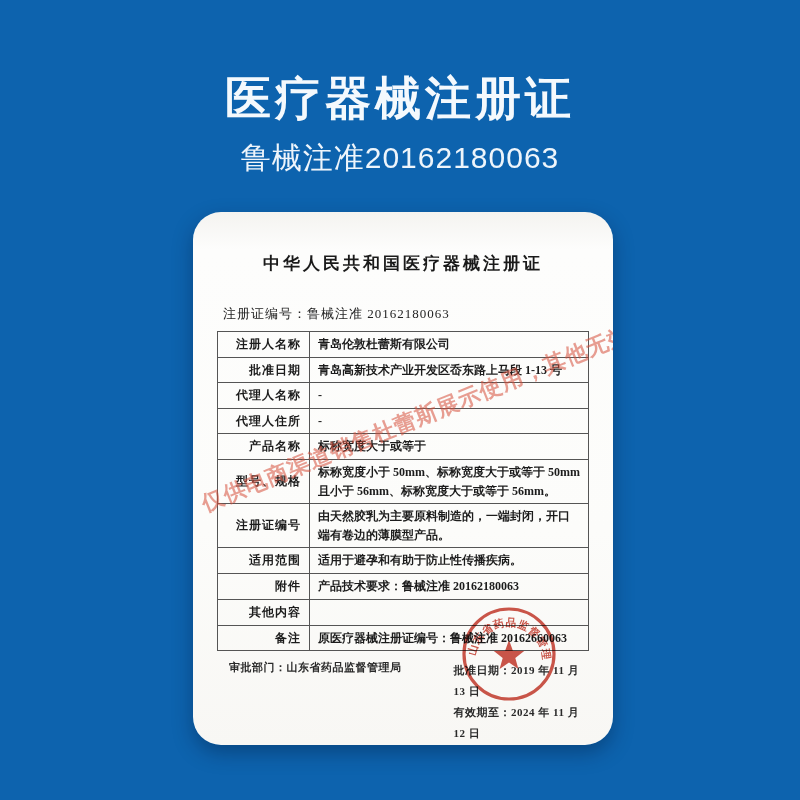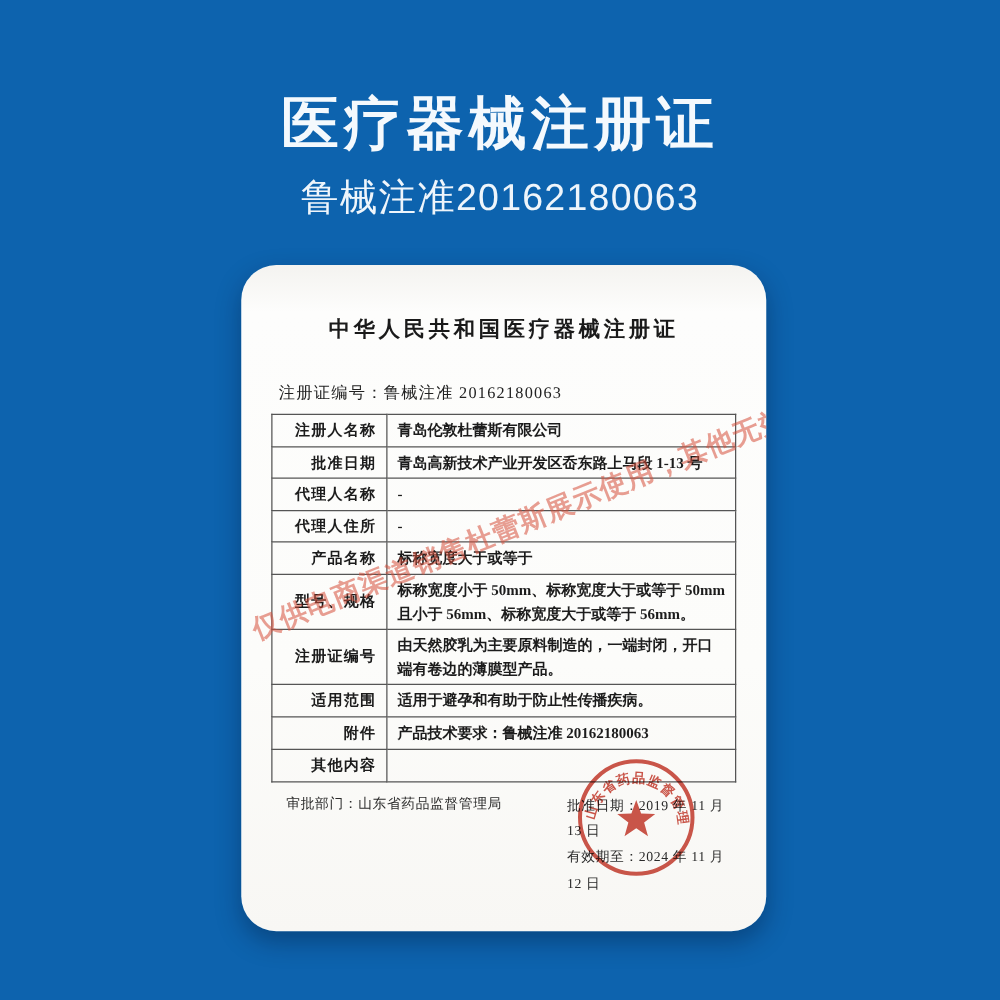--- a/index.html
+++ b/index.html
@@ -53,21 +53,21 @@
     vertical-align:middle; overflow:hidden;
   }
   td.lbl{
     width:92px; text-align:right; font-weight:700; letter-spacing:1px;
     padding:3px 2px;
   }
   td.val{ font-weight:600;margin-top:16px; }
   tr.row-empty td{ height:26px; }
 
   .cert-footer{
-    display:flex; margin-top:9px; font-size:11px; font-weight:400;
+    display:flex; margin-top:9px; font-size:11px; font-weight:700;
     color:#2a2a2a; letter-spacing:.5px;
   }
   .dept-line{ margin-left:12px; white-space:nowrap; }
   .date-block{ margin-left:52px; line-height:1.9; }
 
   .watermark{
     position:absolute; left:10px; top:278px;
     transform:rotate(-22deg); transform-origin:left center;
     white-space:nowrap;
     font-size:22px; font-weight:700; letter-spacing:1px;
@@ -132,20 +132,24 @@
           <td class="val">适用于避孕和有助于防止性传播疾病。</td>
         </tr>
         <tr>
           <td class="lbl">附件</td>
           <td class="val">产品技术要求：鲁械注准 20162180063</td>
         </tr>
         <tr class="row-empty">
           <td class="lbl">其他内容</td>
           <td class="val"></td>
         </tr>
+        <tr>
+          <td class="lbl">备注</td>
+          <td class="val">原医疗器械注册证编号：鲁械注准 20162660063</td>
+        </tr>
       </tbody>
     </table>
 
     <div class="cert-footer">
       <div class="dept-line">
         <span>审批部门：</span><span>山东省药品监督管理局</span>
       </div>
       <div class="date-block">
         <div>
           <span>批准日期：</span><span>2019 年 11 月 13 日</span>

